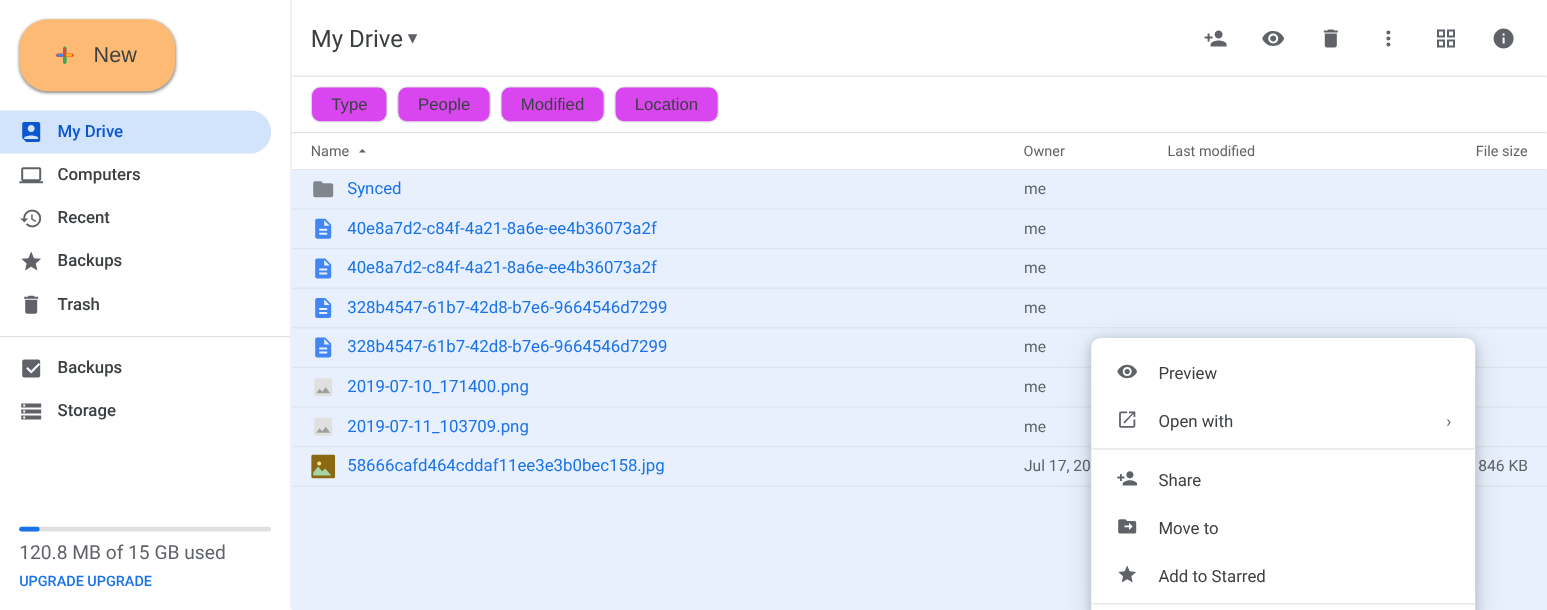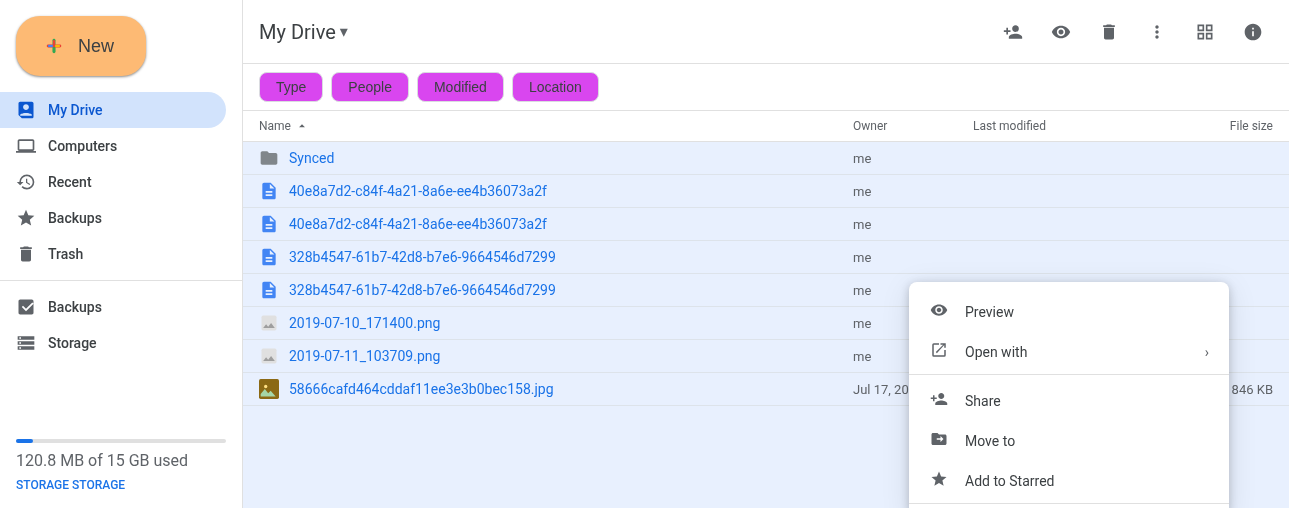--- a/index.html
+++ b/index.html
@@ -284,21 +284,21 @@
         </svg>
     </span>
     <span>Storage</span>
   </div>
 
   <div class="storage-section">
     <div class="storage-bar">
       <div class="storage-fill"></div>
     </div>
     <div class="storage-text">120.8 MB of 15 GB used</div>
-    <a class="upgrade-link">STORAGE STORAGE</a>
+    <a class="upgrade-link">UPGRADE UPGRADE</a>
   </div>
 </div>
 
 <div class="main">
 
   <div class="header">
     <div class="header-title">
       <span style="font-size:20px;color:#3c4043;font-weight:400;">My Drive</span>
       <span style="cursor:pointer;color:#5f6368;font-size:16px;">▾</span>
     </div>

